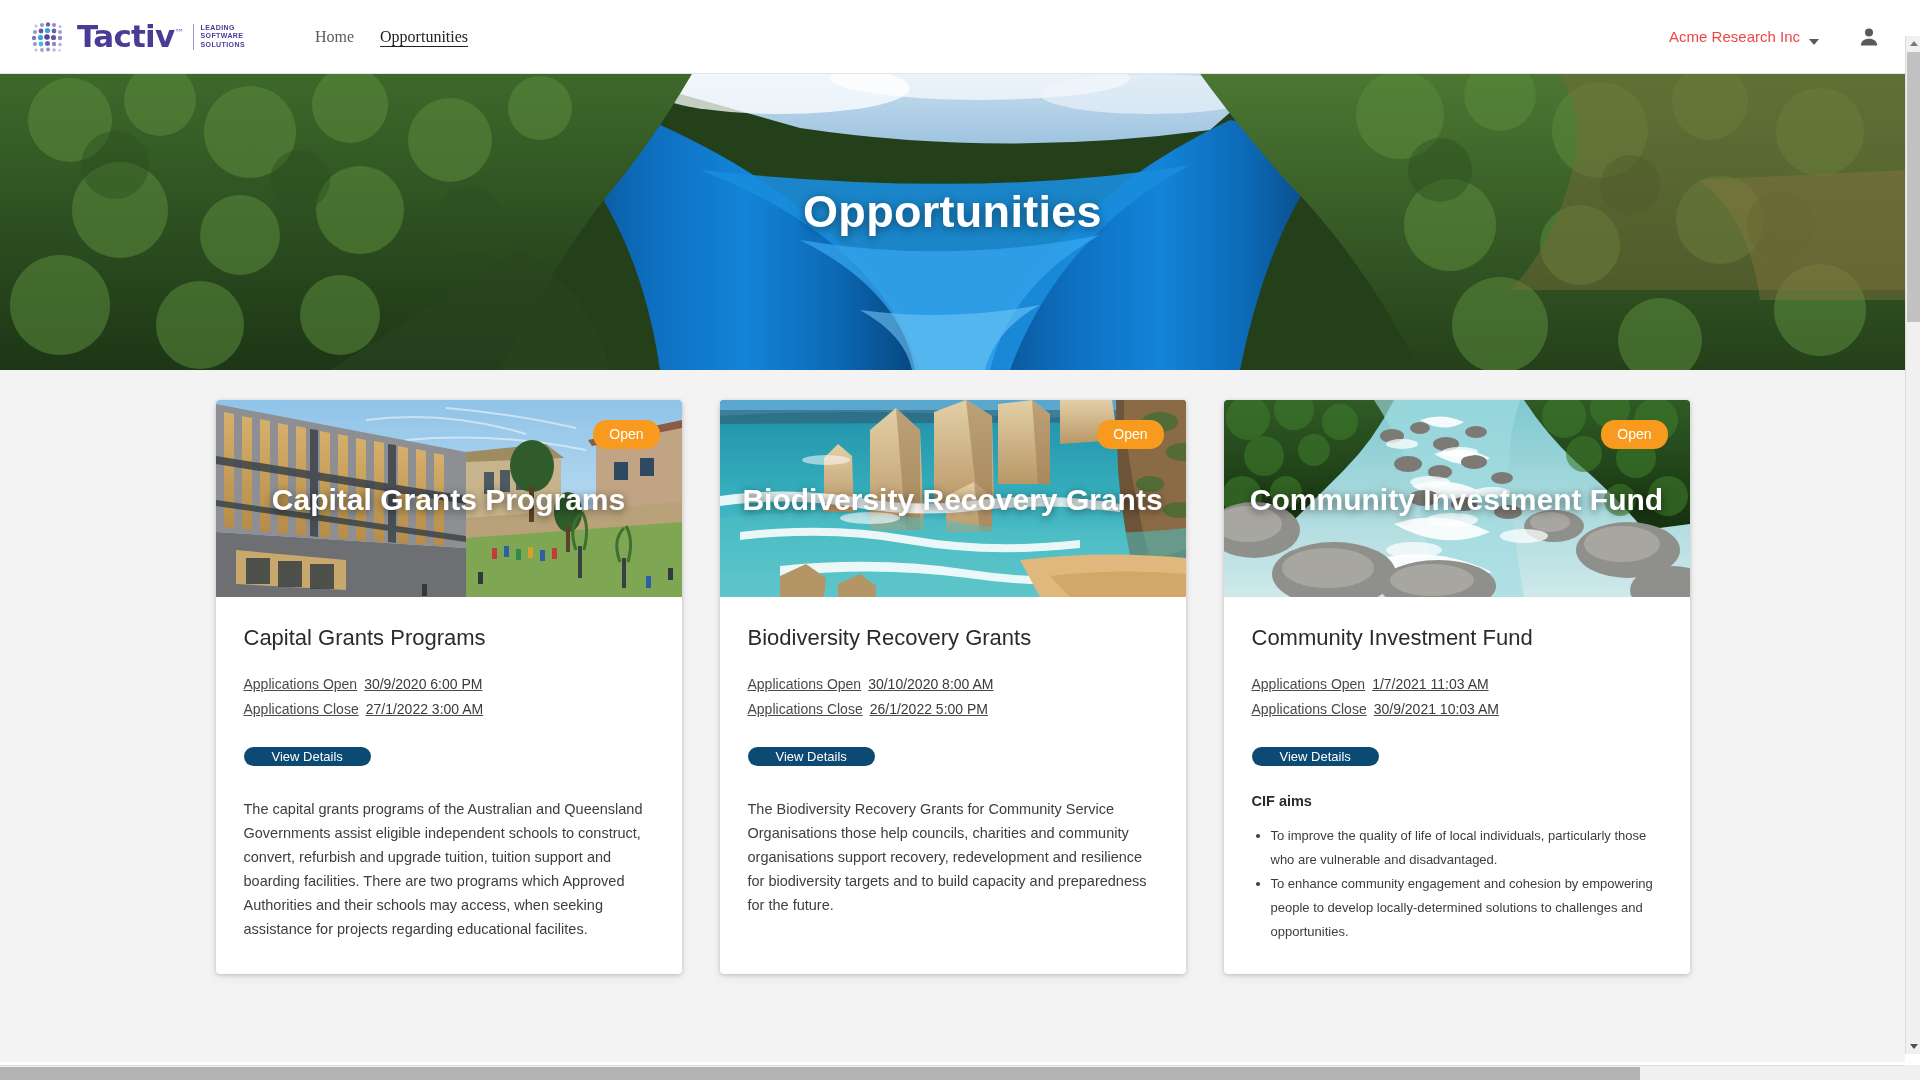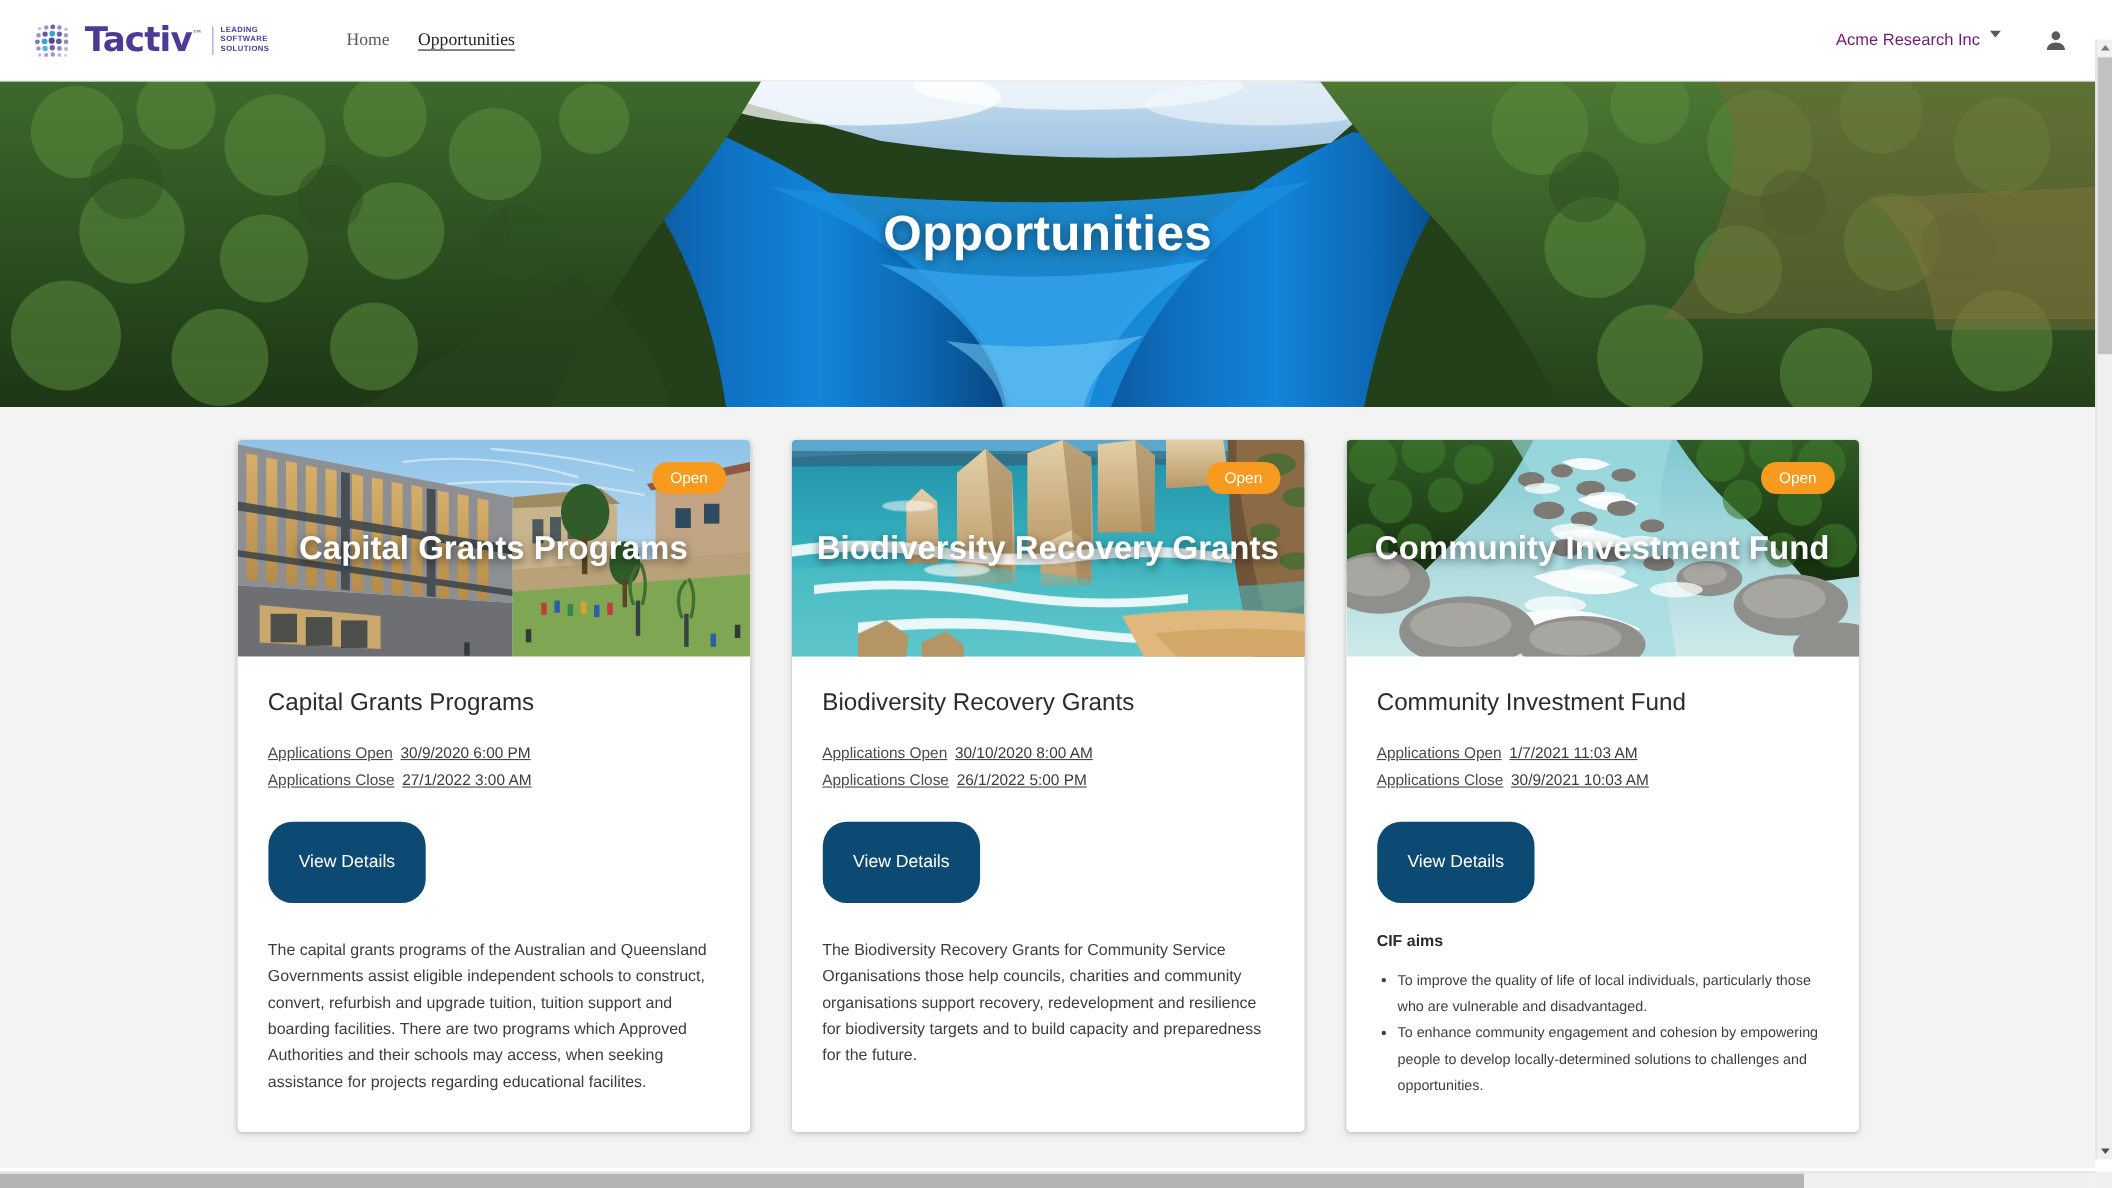--- a/index.html
+++ b/index.html
@@ -94,24 +94,24 @@
 
   .topbar-right {
     margin-left: auto;
     display: flex;
     align-items: center;
     margin-right: 24px;
     gap: 38px;
   }
   .org-select {
     display: flex;
-    align-items: flex-start;
+    align-items: flex-end;
     gap: 9px;
     font-size: 15px;
-    color: #701a75;
+    color: #ef4444;
     cursor: pointer;
     white-space: nowrap;
   }
   .caret {
     width: 0; height: 0;
     border-left: 5.5px solid transparent;
     border-right: 5.5px solid transparent;
     border-top: 6.5px solid #5a5a5a;
   }
   .avatar-icon { width: 24px; height: 24px; fill: #5a5a5a; cursor: pointer; }
@@ -222,23 +222,23 @@
   .date-row .date-label { margin-right: 7px; }
   .date-row .date-value { color: #3a3a3a; }
 
   .btn-details {
     display: inline-block;
     margin-top: 21px;
     background: #0d4a73;
     color: #ffffff;
     border: none;
     border-radius: 22px;
-    font-size: 16px;
+    font-size: 13px;
     font-family: "Liberation Sans", sans-serif;
-    padding: 28px 28px;
+    padding: 2px 28px;
     cursor: pointer;
   }
 
   .desc {
     margin-top: 31px;
     font-size: 14.5px;
     line-height: 24px;
     color: #3d3d3d;
   }
   .desc p + p { margin-top: 20px; }

